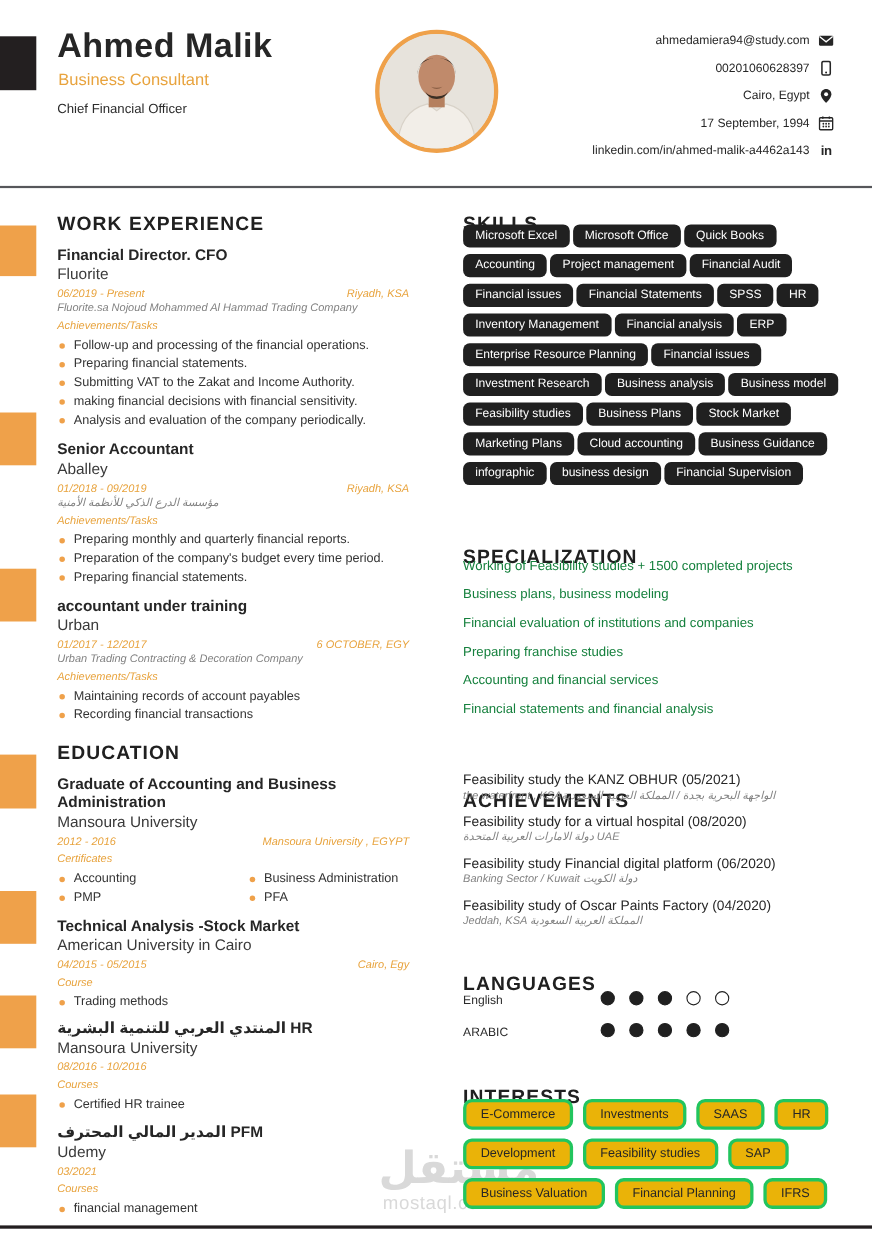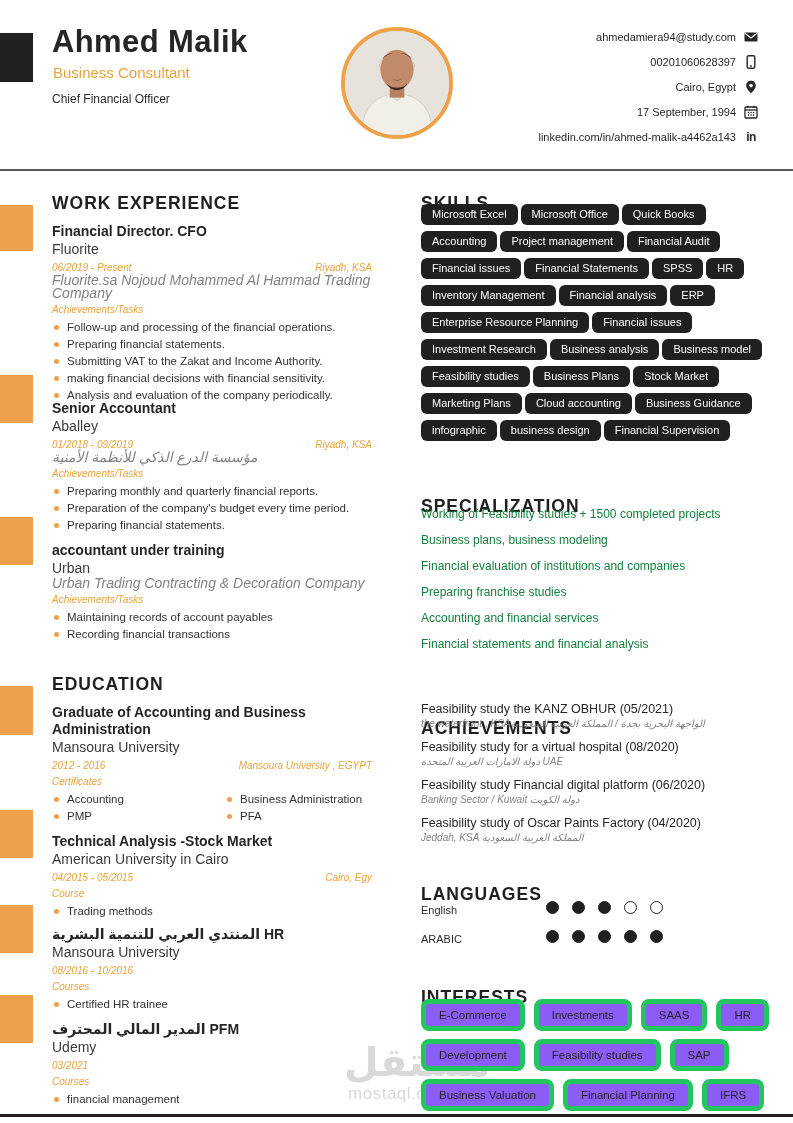--- a/index.html
+++ b/index.html
@@ -26,34 +26,34 @@
 
   
   .sec-heading{position:absolute;font-size:17.5px;font-weight:700;letter-spacing:1px;color:#202020;}
   .lcol{left:52px;width:343px;position:absolute;margin-top:20px;}
   .rcol{left:421px;width:356px;position:absolute;}
 
   .e-title{font-size:14px;font-weight:700;color:#262626;line-height:17px;}
   .e-company{font-size:14px;color:#3a3a3a;line-height:18px;}
   .e-meta{display:flex;justify-content:space-between;width:320px;margin-top:3px;
           font-size:10px;font-style:italic;color:#E8A33D;line-height:13px;}
-  .e-desc{font-size:14px;font-style:italic;color:#828282;line-height:13px;}
+  .e-desc{font-size:10px;font-style:italic;color:#828282;line-height:13px;}
   .e-label{font-size:10px;font-style:italic;color:#E8A33D;line-height:13px;margin-top:3px;}
   ul.bullets{margin:3px 0 0;padding:0;list-style:none;}
   .bullets li{font-size:11.5px;color:#333;line-height:17px;padding-left:15px;position:relative;}
   .bullets li::before{content:'';position:absolute;left:2px;top:6px;width:5px;height:5px;
                       border-radius:50%;background:#EFA14A;}
   .cert-grid{display:grid;grid-template-columns:173px 1fr;margin-top:3px;}
   .cert-grid ul.bullets{margin-top:0;}
 
   
   .pills{display:flex;flex-wrap:wrap;gap:6px 3px;}
   .pill-dark{background:#202020;color:#fff;font-size:11px;line-height:13px;
              padding:4px 11px;border-radius:6px;white-space:nowrap;}
-  .pill-light{background:#8b5cf6;color:#262626;border:5px solid #22c55e;font-size:11.5px;line-height:14px;
+  .pill-light{background:#eab308;color:#262626;border:3px solid #22c55e;font-size:11.5px;line-height:14px;
               padding:4px 13px;border-radius:8px;white-space:nowrap;}
 
   
   .spec-item{font-size:12px;color:#15803d;line-height:15px;margin-bottom:11px;}
   .ach-item{margin-bottom:10px;}
   .ach-title{font-size:12.5px;color:#262626;line-height:15px;}
   .ach-sub{font-size:10px;font-style:italic;color:#828282;line-height:13px;}
 
   
   .lang-row{position:relative;height:16px;margin-bottom:13px;}
@@ -188,20 +188,24 @@
     <ul class="bullets">
       <li>Preparing monthly and quarterly financial reports.</li>
       <li>Preparation of the company's budget every time period.</li>
       <li>Preparing financial statements.</li>
     </ul>
   </section>
 
   <section class="lcol above" style="top:522px">
     <div class="e-title">accountant under training</div>
     <div class="e-company">Urban</div>
+    <div class="e-meta">
+      <span>01/2017 - 12/2017</span>
+      <span>6 OCTOBER, EGY</span>
+    </div>
     <div class="e-desc">Urban Trading Contracting &amp; Decoration Company</div>
     <div class="e-label">Achievements/Tasks</div>
     <ul class="bullets">
       <li>Maintaining records of account payables</li>
       <li>Recording financial transactions</li>
     </ul>
   </section>
 
   <h2 class="sec-heading above" style="left:52px;top:659px">EDUCATION</h2>
 

